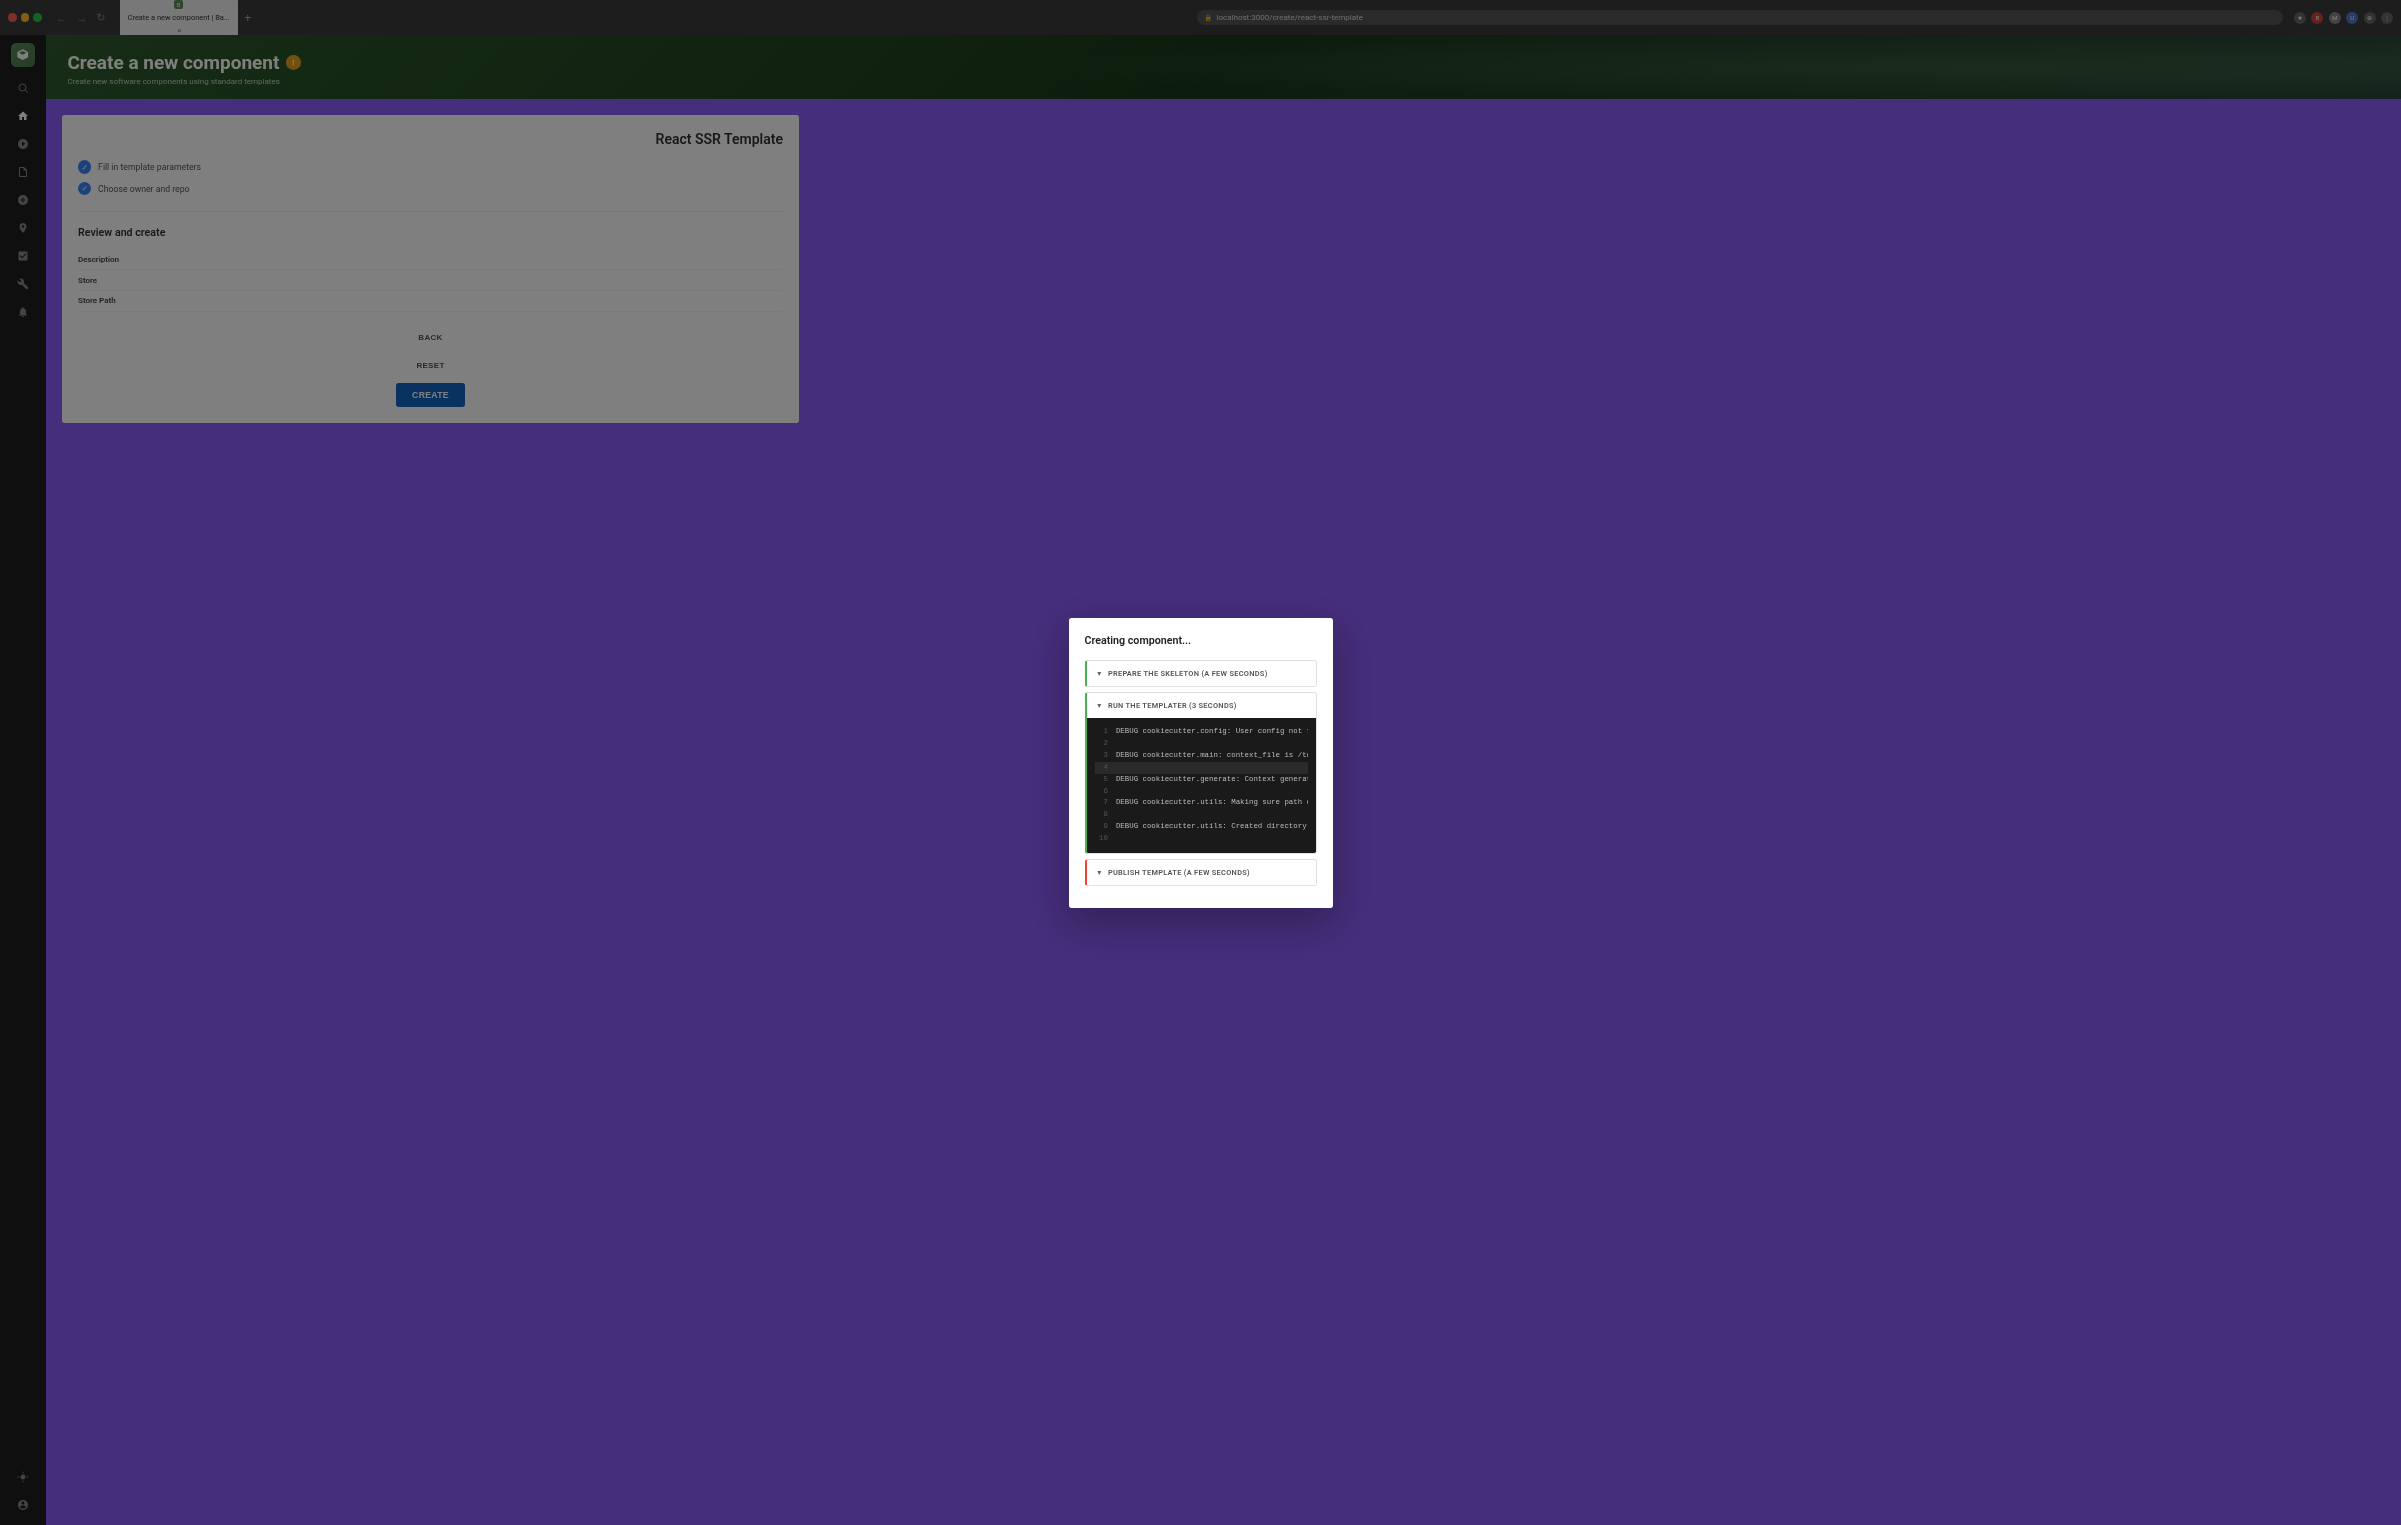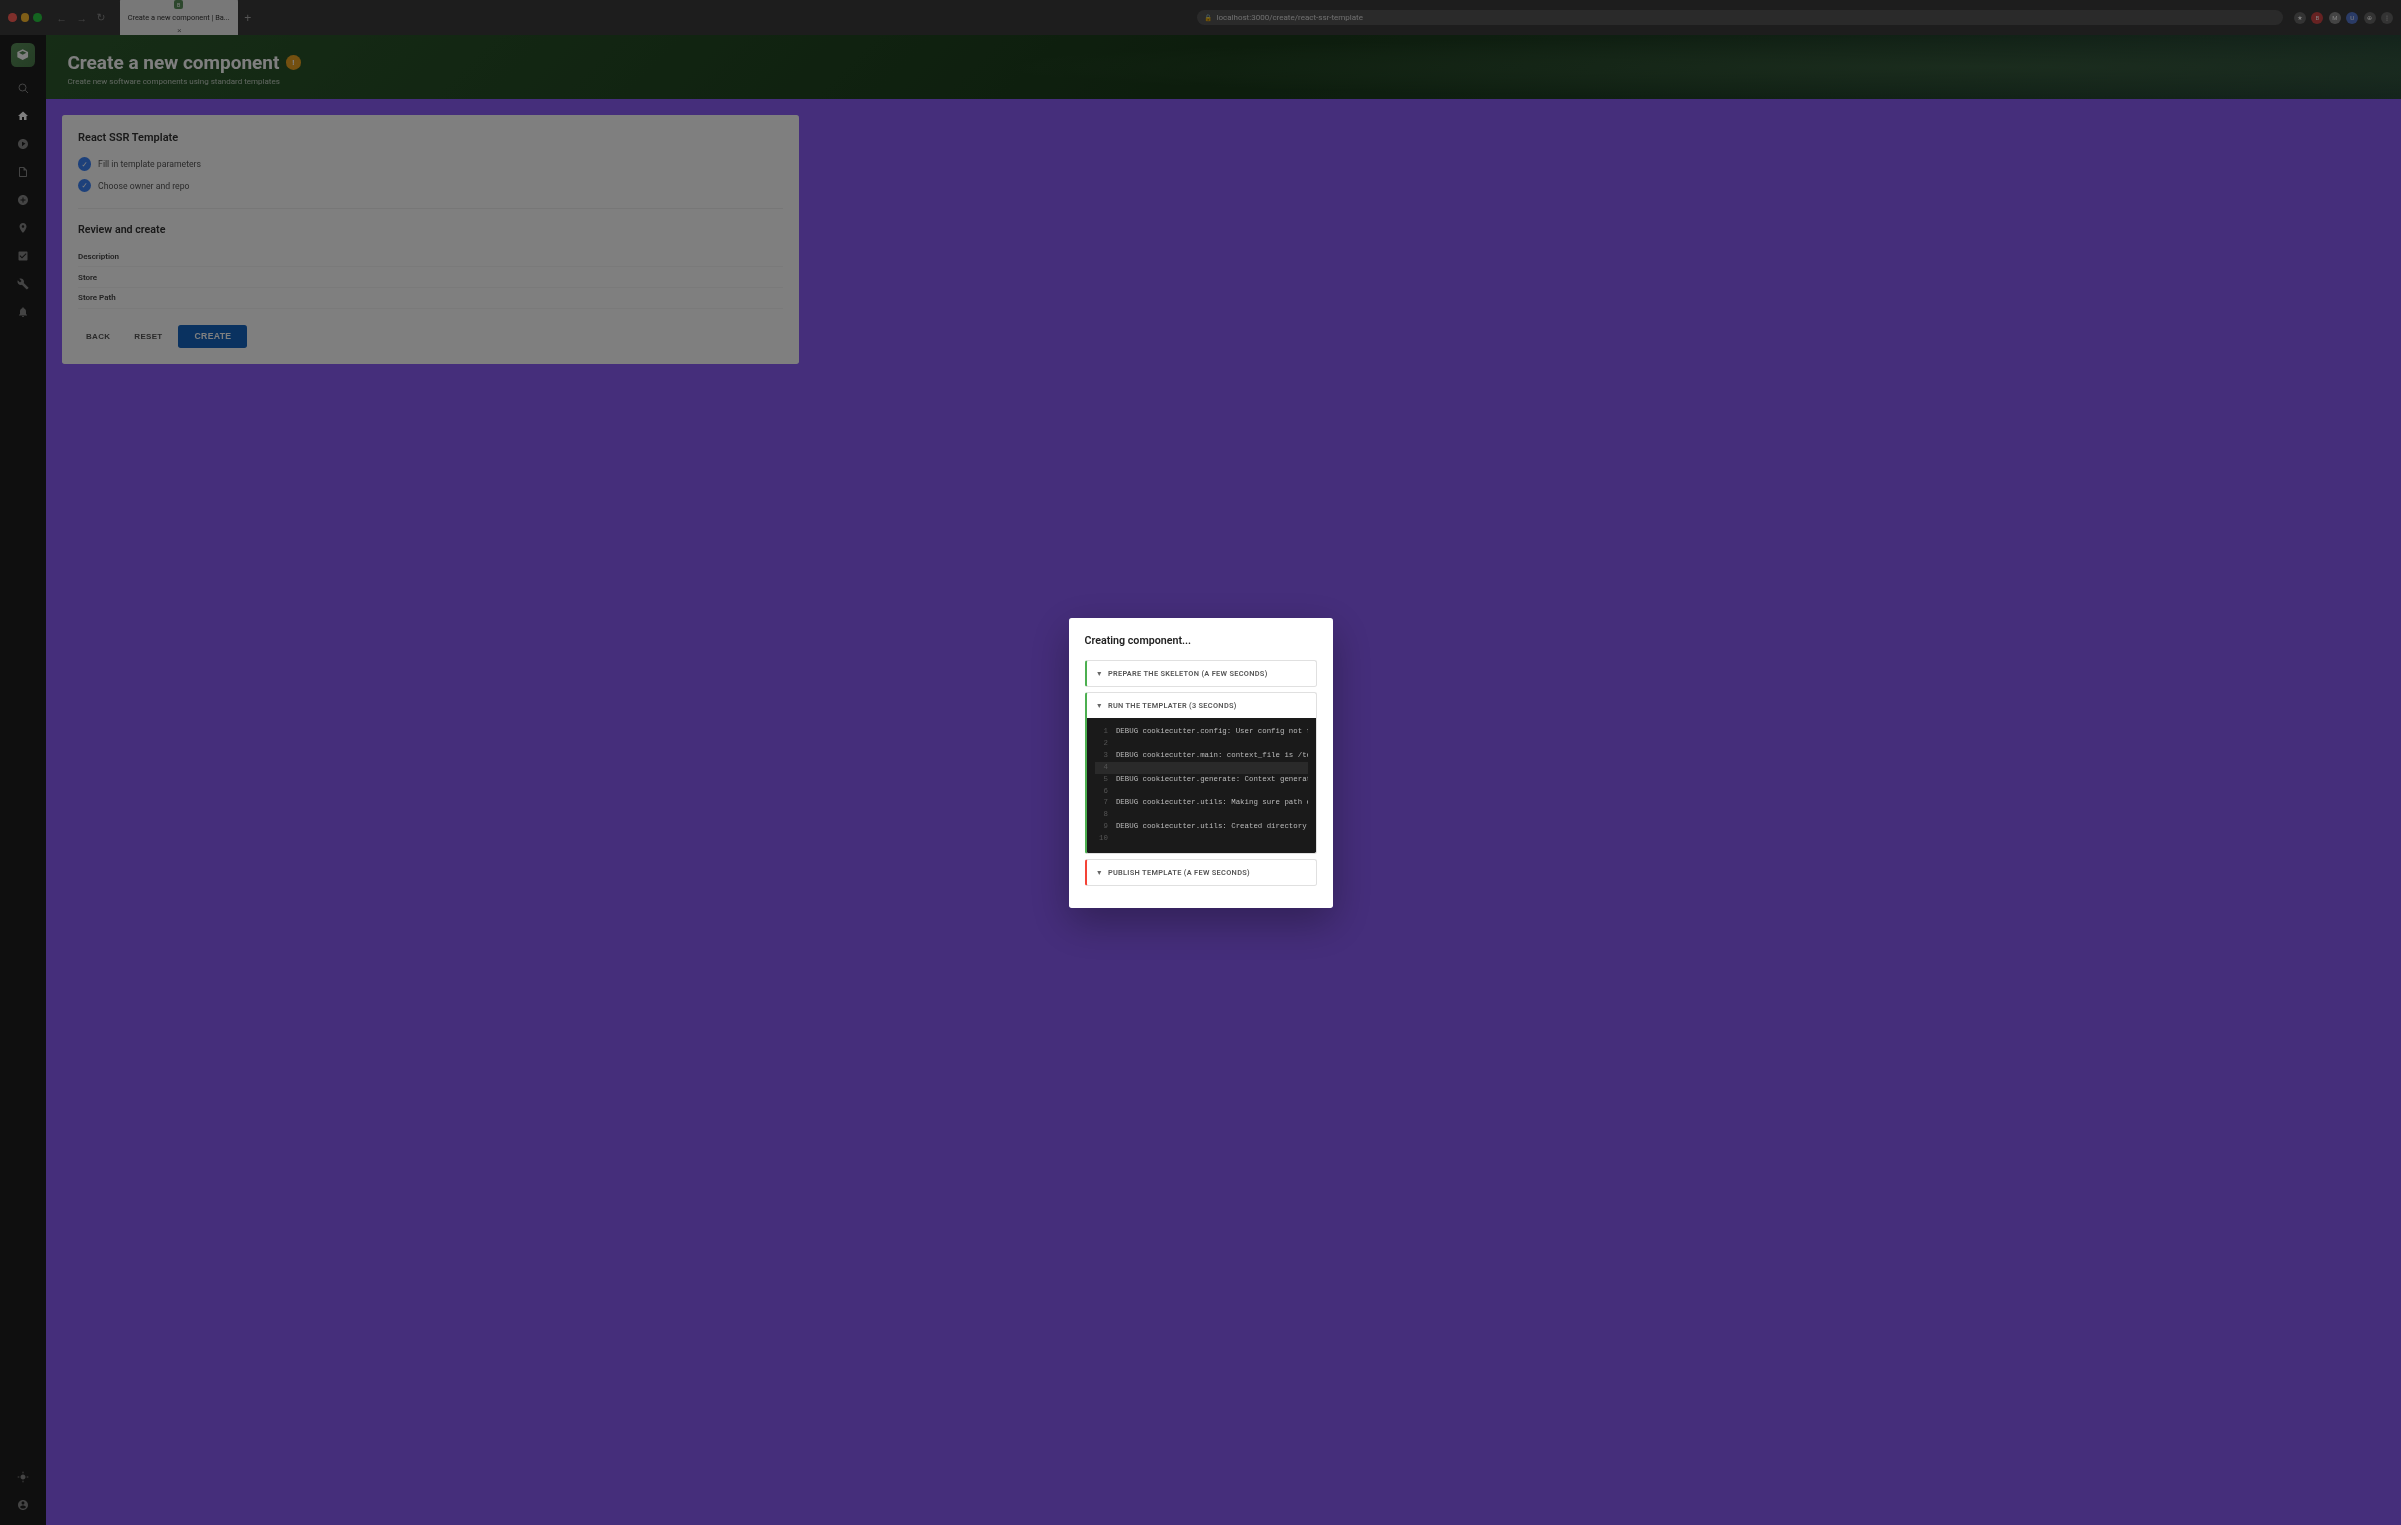--- a/index.html
+++ b/index.html
@@ -220,24 +220,25 @@
     }
 
     .page-card {
       background: white;
       border-radius: 2.7px;
       padding: 16px;
       max-width: 737px;
     }
 
     .section-title {
-      font-size: 11px;
+      font-size: 14px;
       font-weight: 600;
       color: #333;
       margin-bottom: 13.4px;
+      text-align: right;
     }
 
     
     .steps-list {
       display: flex;
       flex-direction: column;
       gap: 8px;
       margin-bottom: 16px;
     }
     .step-item {
@@ -282,20 +283,21 @@
       width: 80px;
       flex-shrink: 0;
     }
 
     
     .action-buttons {
       display: flex;
       gap: 8px;
       margin-top: 16px;
       align-items: center;
+      flex-direction: column;
     }
     .btn-back {
       background: none;
       border: none;
       font-size: 8px;
       font-weight: 600;
       color: #555;
       cursor: pointer;
       padding: 5.4px 8px;
       text-transform: uppercase;

